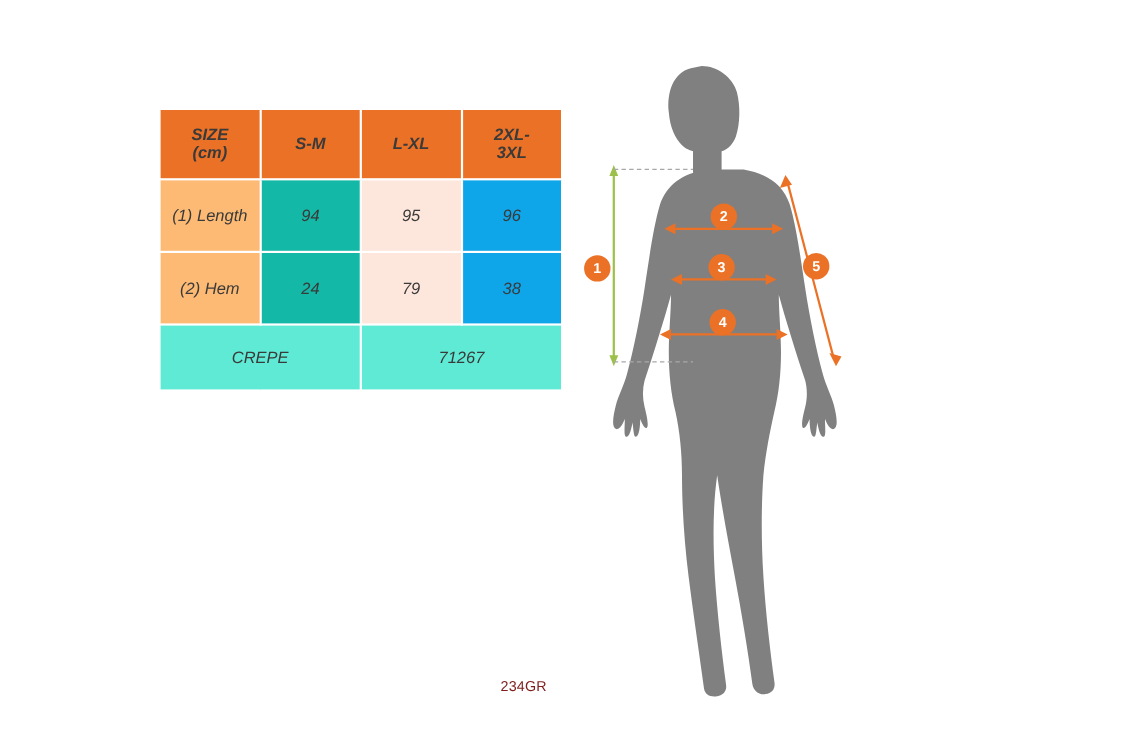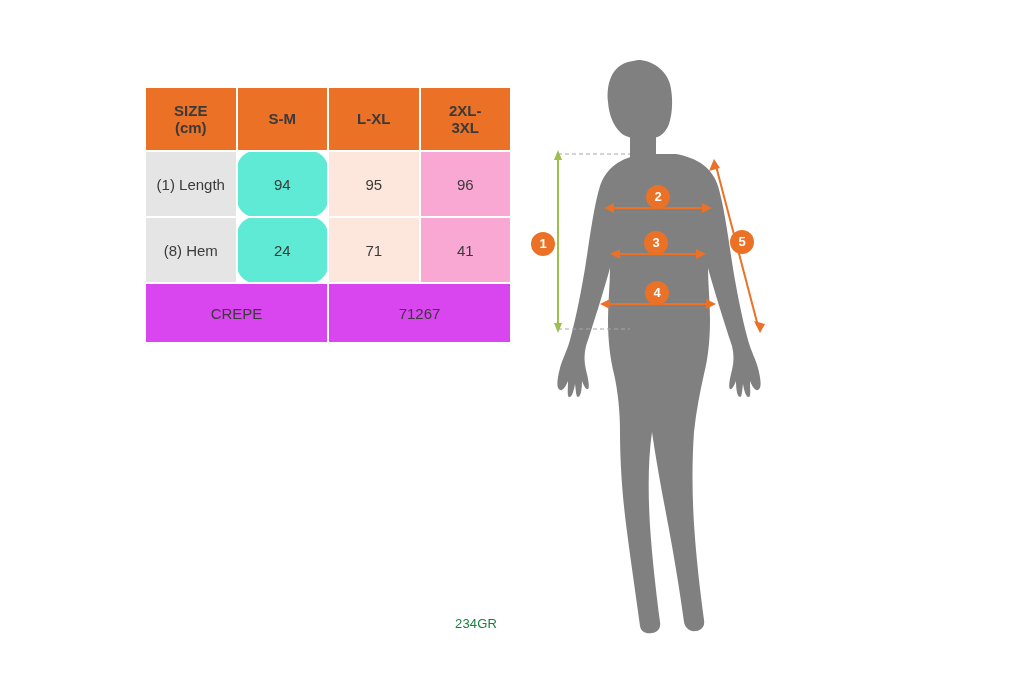--- a/index.html
+++ b/index.html
@@ -19,77 +19,78 @@
     left: 0; top: 0;
     width: 1024px;
     height: 678px;
     background: #ffffff;
   }
 
   
   #size-table {
     position: absolute;
     left: 144px;
-    top: 86px;
+    top: 98px;
     width: 368px;
     border-collapse: collapse;
     table-layout: fixed;
+    font-style: italic;
   }
   #size-table td, #size-table th {
     border: 2px solid #ffffff;
     text-align: center;
     vertical-align: middle;
     font-size: 15px;
     color: #3a3a3a;
     padding: 0;
   }
   .hdr-cell {
     background: #ea7125;
     color: #ffffff;
     font-weight: bold;
     font-size: 16px;
     height: 62px;
     line-height: 1.15;
   }
   .row-label {
-    background: #e5e5e5;
+    background: #fdba74;
     font-size: 14px;
     color: #3f3f3f;
     height: 64px;
     padding: 0 6px;
   }
-  .val-a { background: #5eead4; border-radius: 18px; }
+  .val-a { background: #14b8a6; }
   .val-b { background: #fde7dc; }
-  .val-c { background: #f9a8d4; }
+  .val-c { background: #0ea5e9; }
   .val {
     font-size: 19px;
     color: #3a3a3a;
     height: 64px;
   }
   .row-label.tall, .val.tall { height: 72px; }
   .footer-hdr {
     background: #ea7125;
     color: #ffffff;
     font-weight: bold;
     font-size: 17px;
     height: 58px;
   }
   .footer-val {
-    background: #d946ef;
+    background: #5eead4;
     font-size: 19px;
     color: #3a3a3a;
     height: 58px;
   }
 
   #code-label {
     position: absolute;
     left: 455px;
     top: 616px;
     font-size: 13px;
-    color: #15803d;
+    color: #7f1d1d;
     letter-spacing: 0.2px;
   }
 
   
   #figure-area {
     position: absolute;
     left: 520px;
     top: 40px;
     width: 300px;
     height: 600px;
@@ -137,24 +138,24 @@
       <tr>
         <td class="row-label">(1) Length</td>
         <td class="val val-a">94</td>
         <td class="val val-b">95</td>
         <td class="val val-c">96</td>
       </tr>
 
 
 
       <tr>
-        <td class="row-label">(8) Hem</td>
+        <td class="row-label">(2) Hem</td>
         <td class="val val-a">24</td>
-        <td class="val val-b">71</td>
-        <td class="val val-c">41</td>
+        <td class="val val-b">79</td>
+        <td class="val val-c">38</td>
       </tr>
 
 
       <tr>
         <td class="footer-val" colspan="2">CREPE</td>
         <td class="footer-val" colspan="2">71267</td>
       </tr>
     </tbody>
   </table>
 

